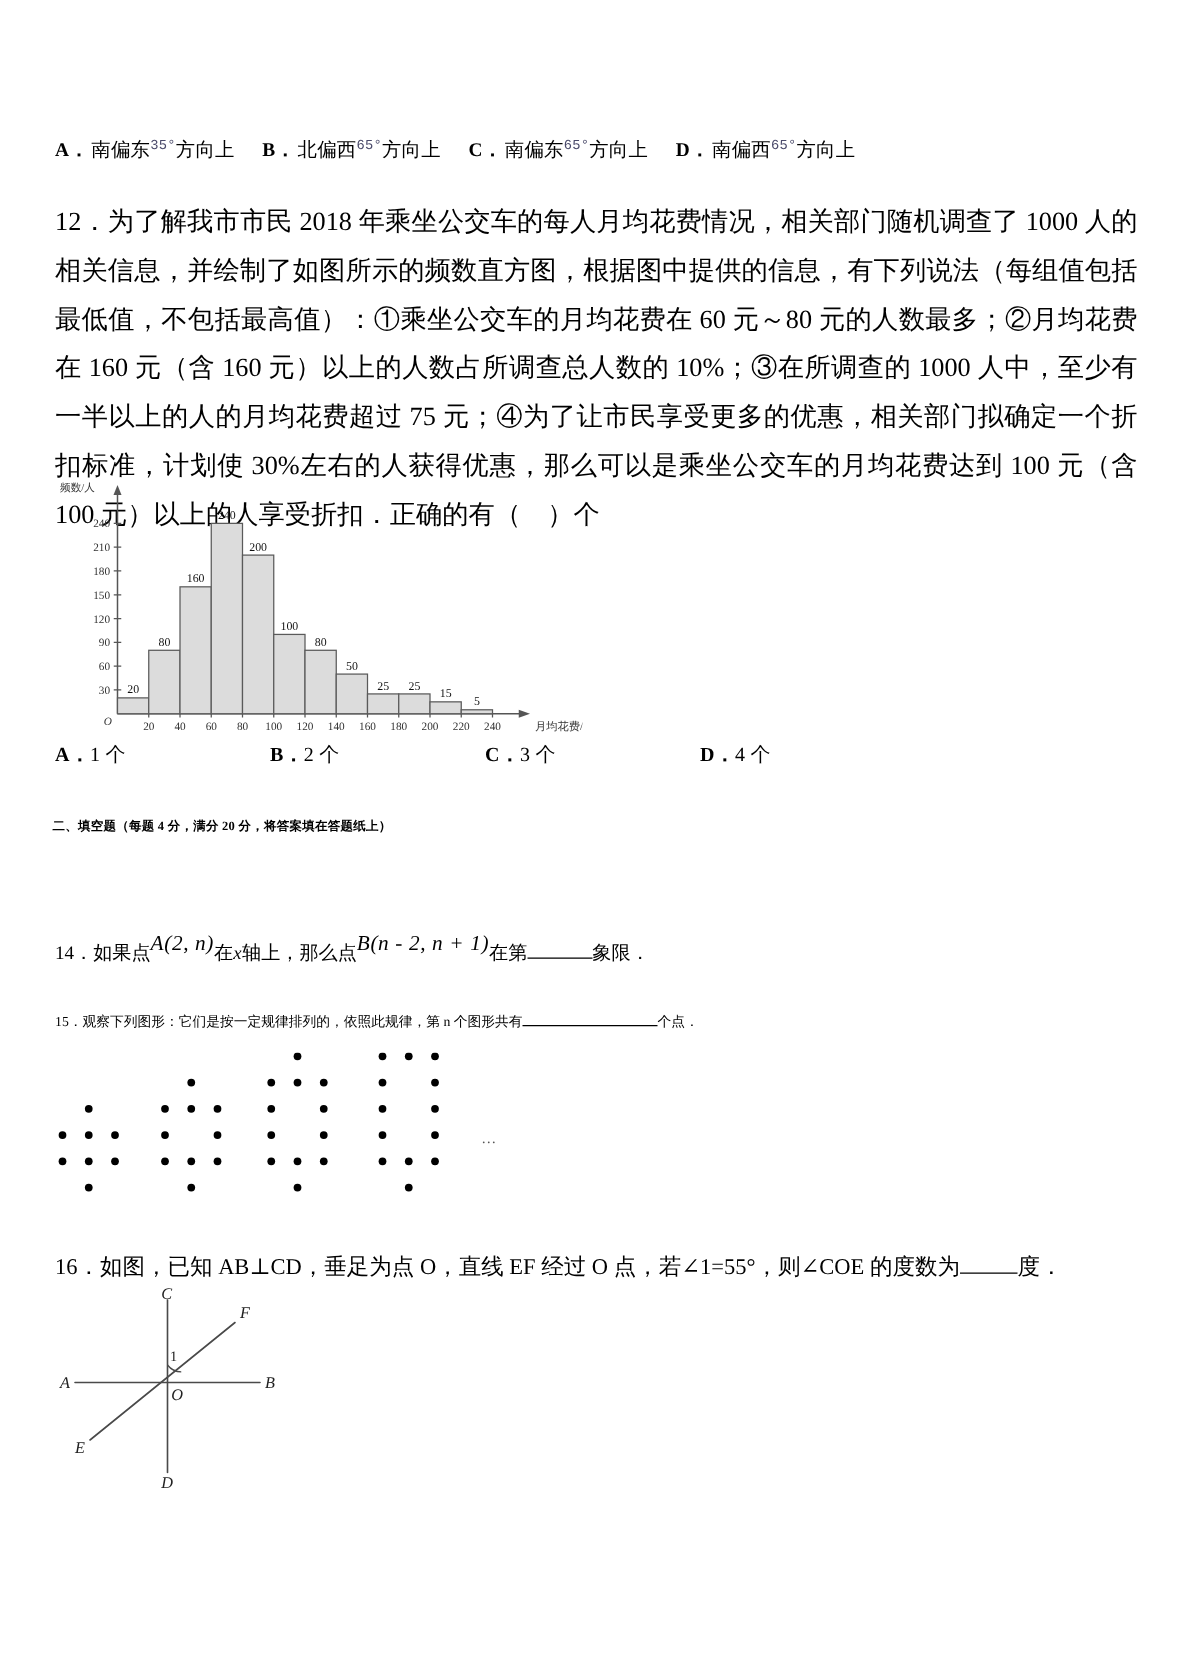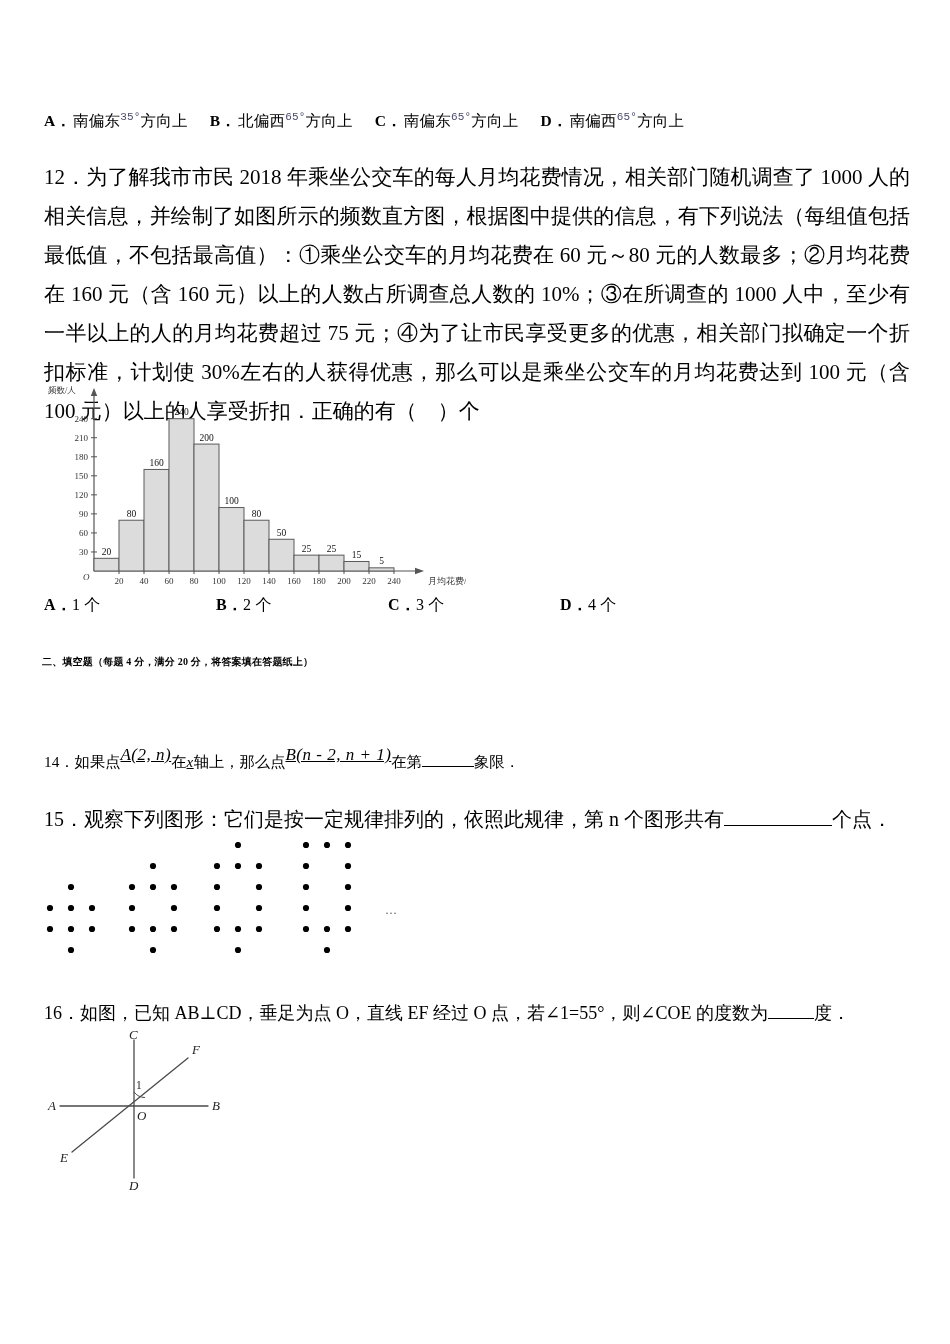--- a/index.html
+++ b/index.html
@@ -115,29 +115,28 @@
     font-size: 15.3px;
     white-space: nowrap;
   }
   .math {
     font-family: "Liberation Serif", "DejaVu Serif", serif;
     font-style: italic;
     font-size: 17px;
     position: relative;
     top: -7px;
     letter-spacing: 0.5px;
-    text-decoration: underline;
   }
 
   
   #q15 {
     position: absolute;
     left: 44px;
     top: 806px;
-    font-size: 20px;
+    font-size: 11px;
     white-space: nowrap;
   }
   #dots-wrap {
     position: absolute;
     left: 44px;
     top: 842px;
     width: 420px;
     height: 150px;
   }
   #dots-ellipsis {

